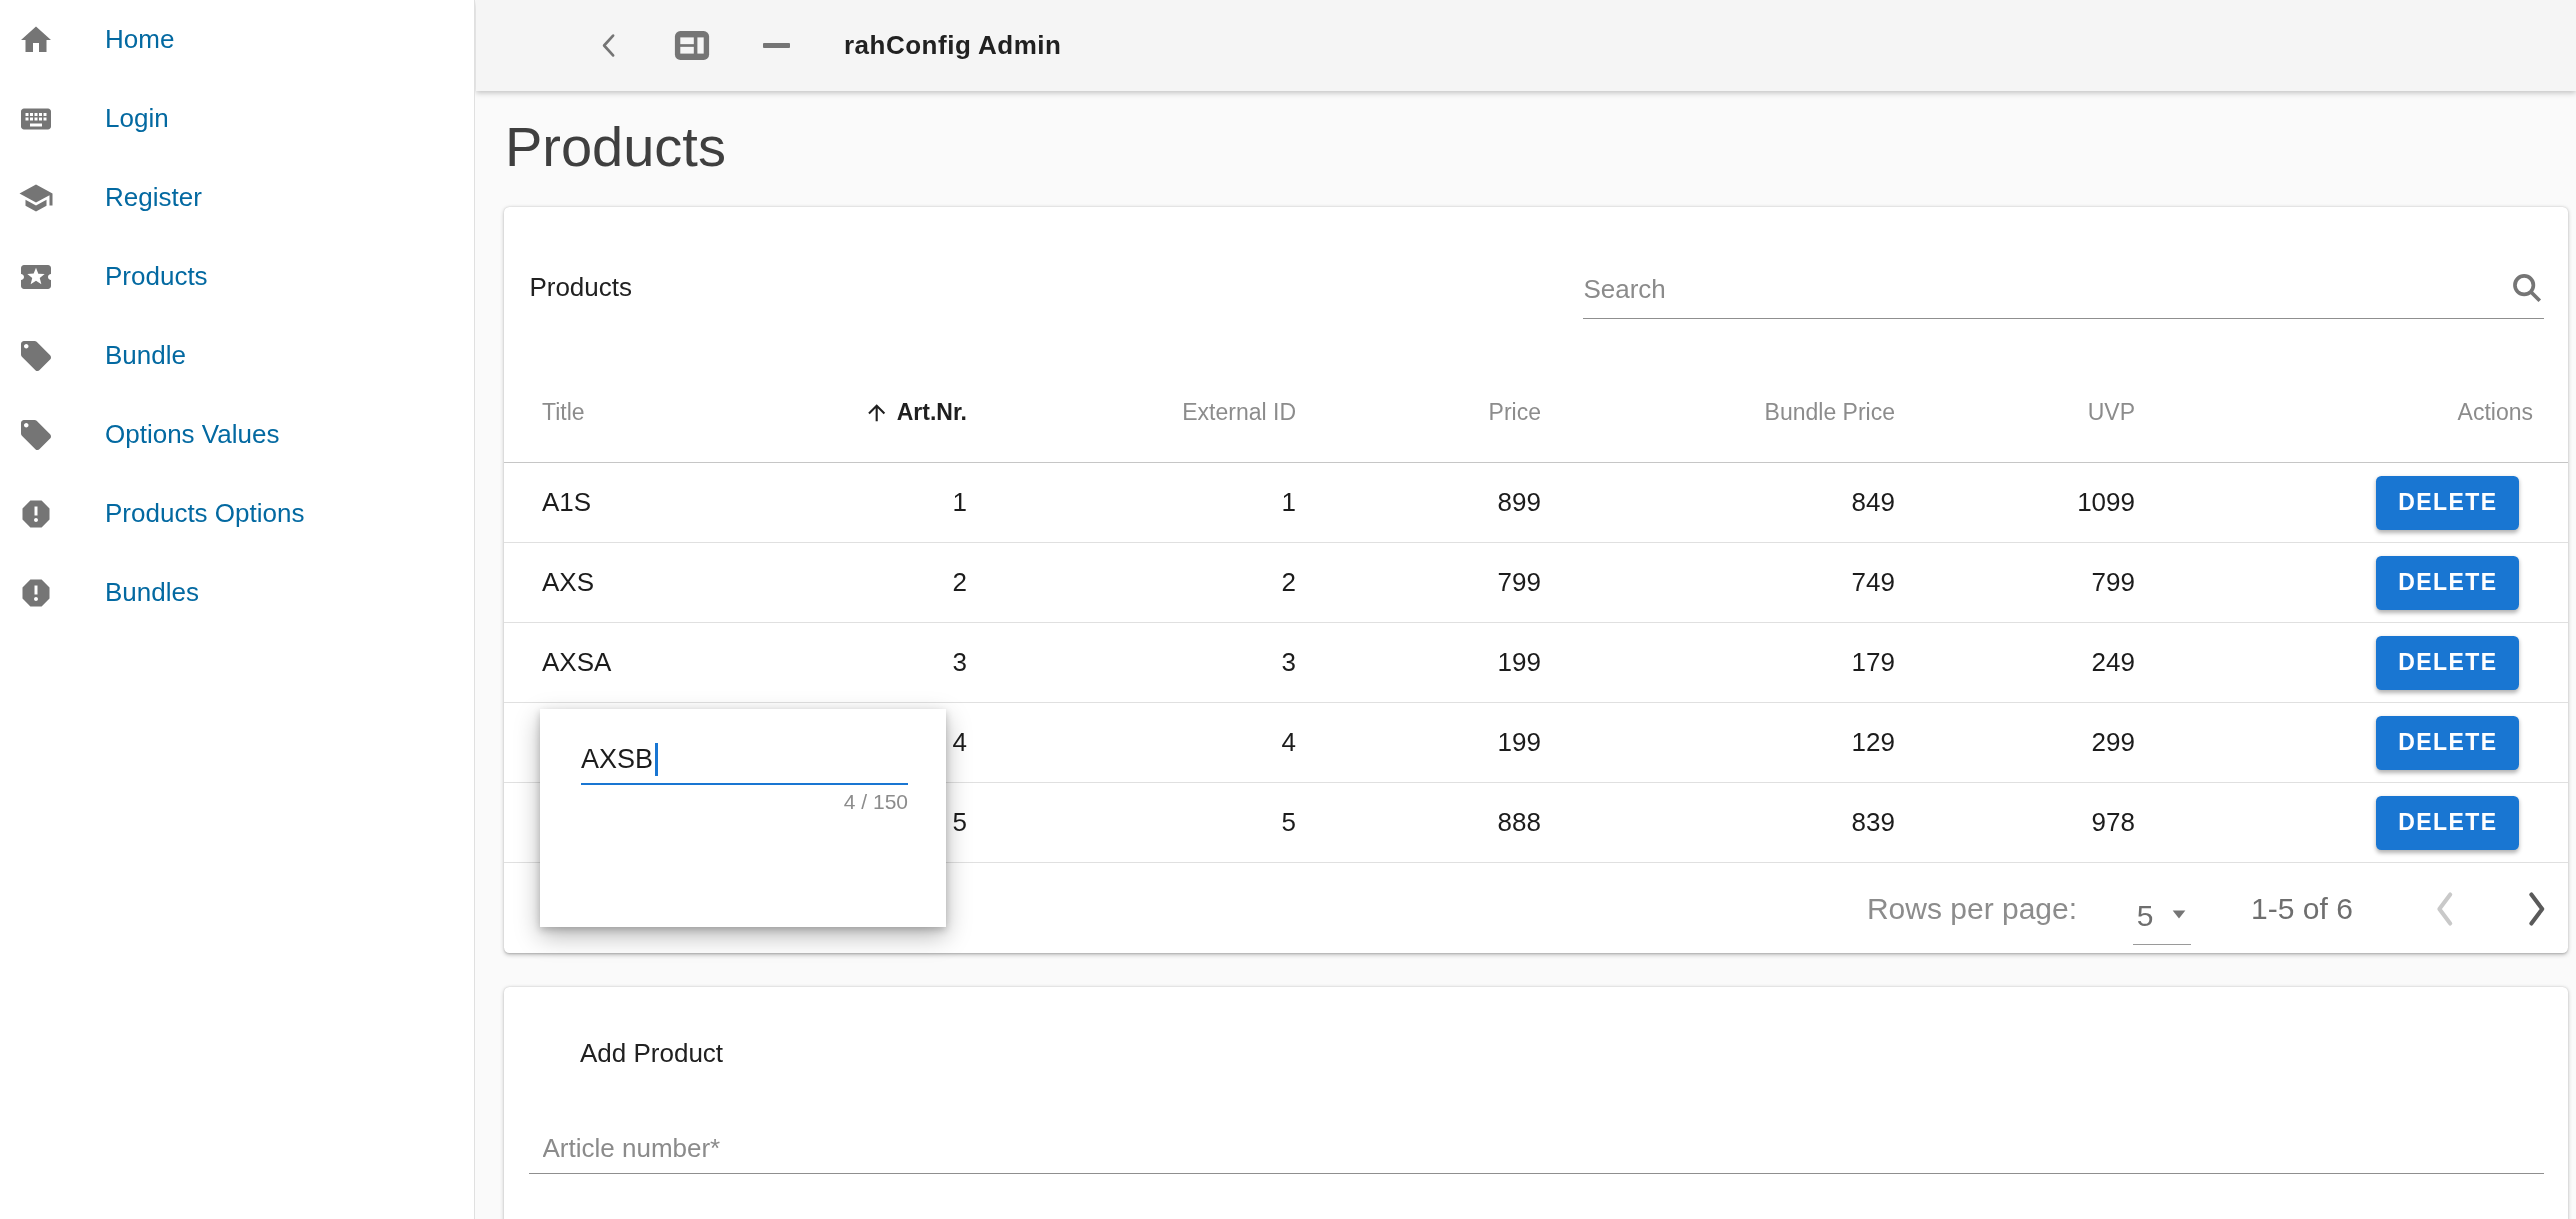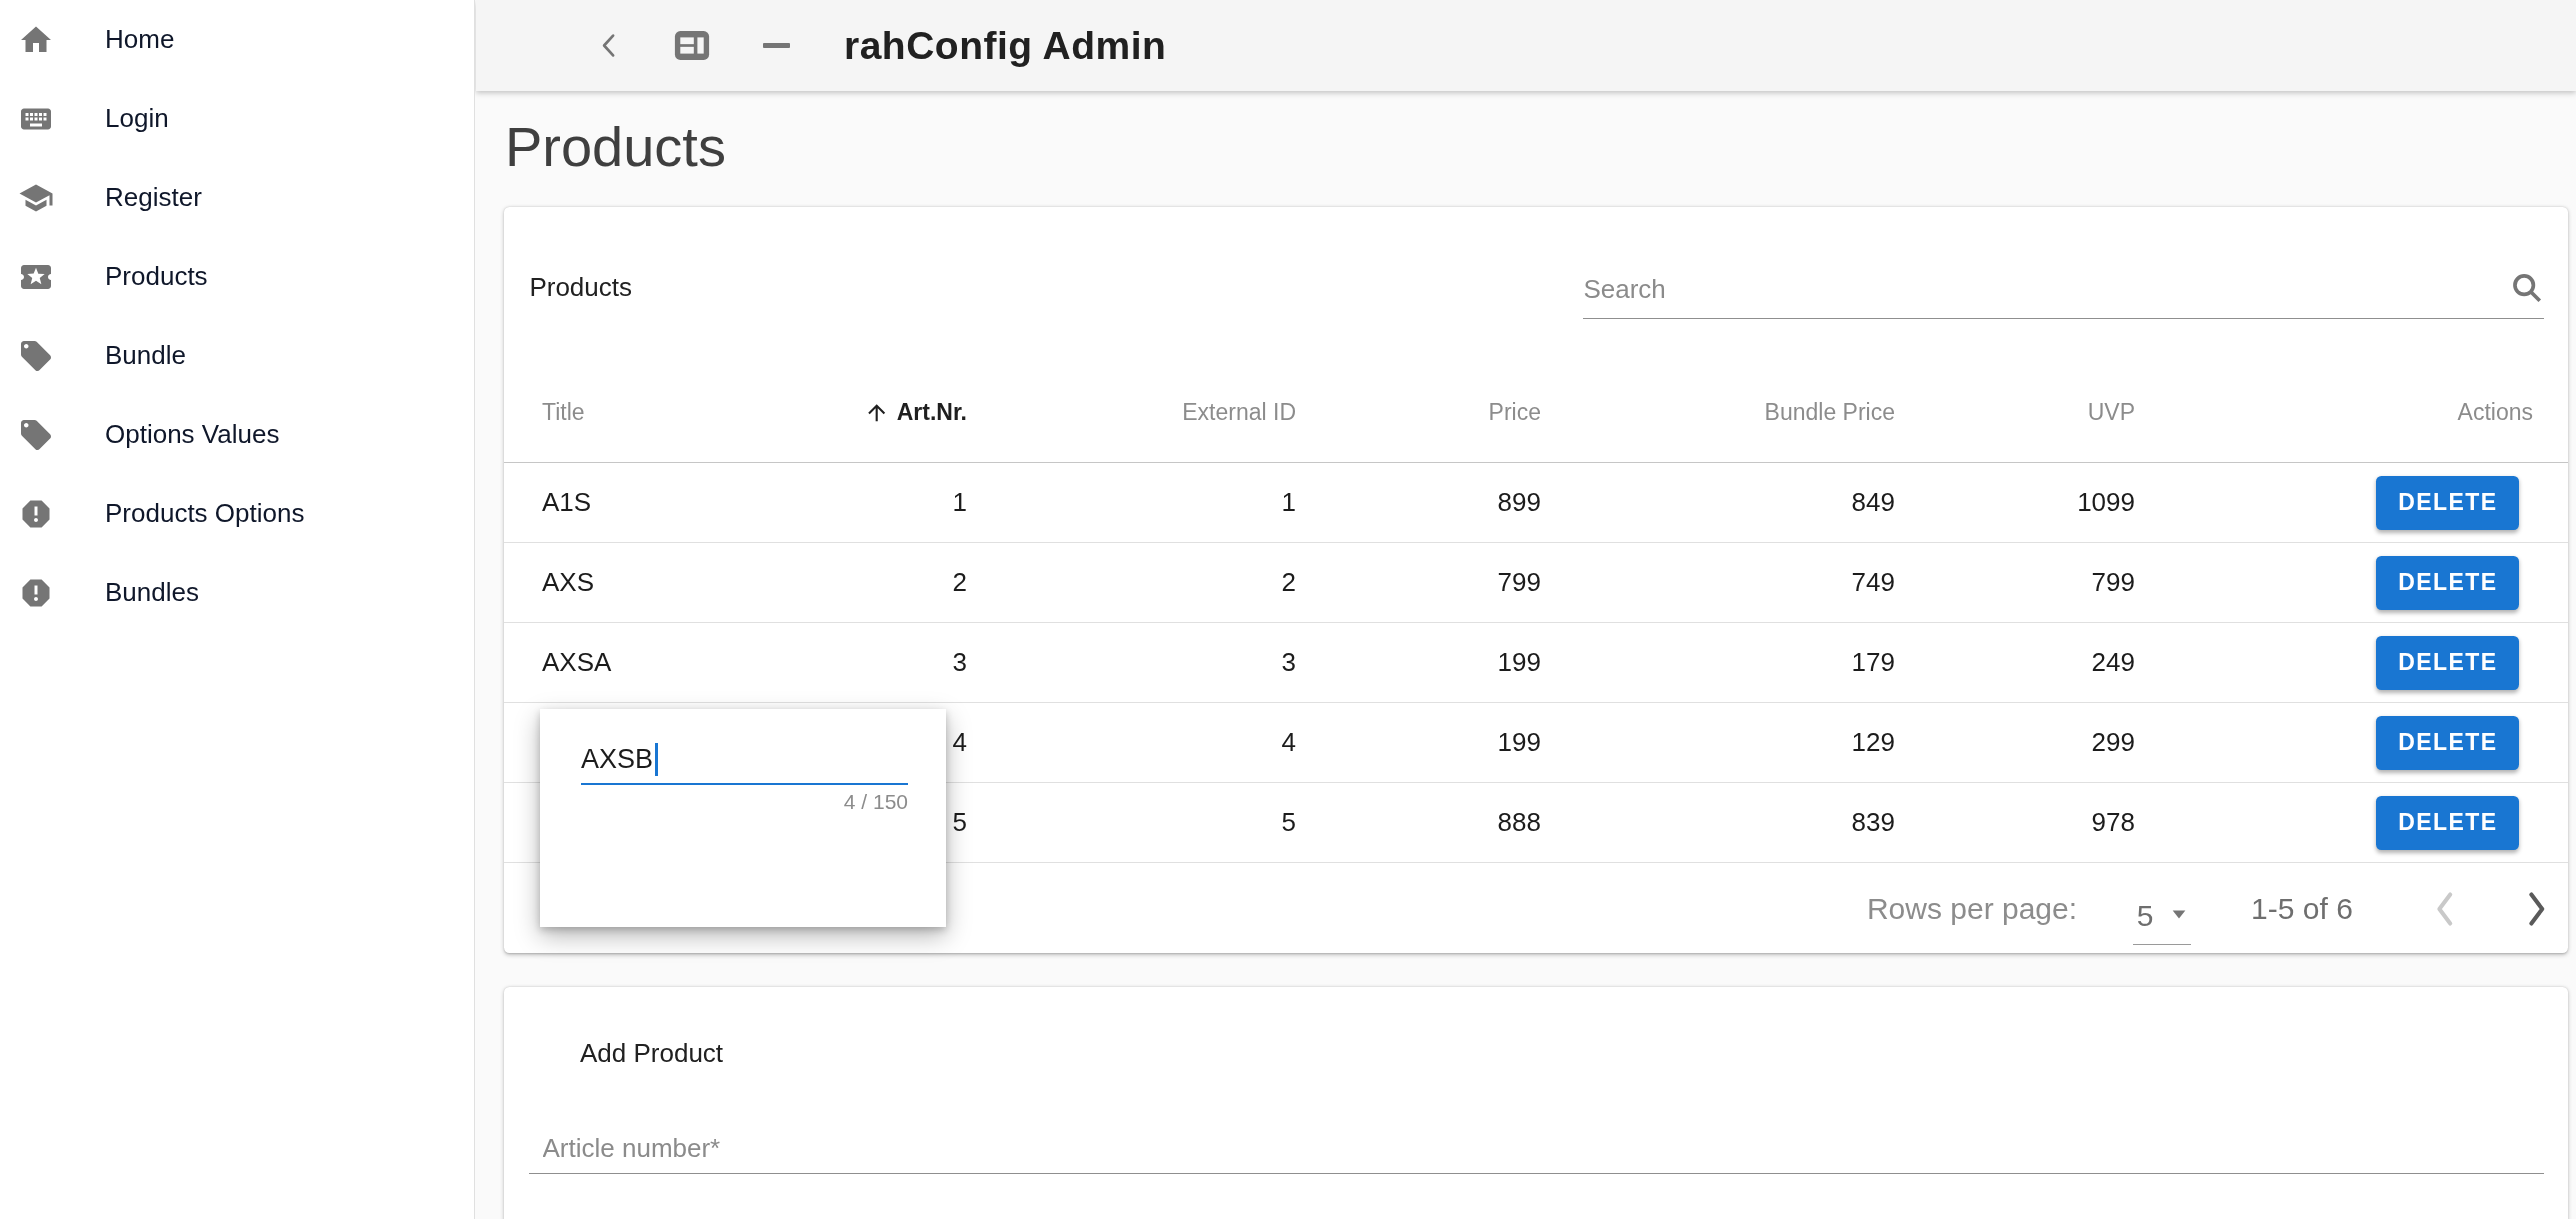--- a/index.html
+++ b/index.html
@@ -11,31 +11,31 @@
   
   .sidebar {
     position:absolute; left:0; top:0; width:475px; height:1219px;
     background:#ffffff; border-right:0.9px solid #e0e0e0; z-index:3;
   }
   .nav-item {
     height:79px; display:flex; align-items:center; padding-left:18px; cursor:pointer;
   }
   .nav-icon { width:36px; height:36px; flex:0 0 36px; }
   .nav-icon svg { width:36px; height:36px; fill:#757575; }
-  .nav-label { margin-left:51px; font-size:26px; color:#0f172a; }
+  .nav-label { margin-left:51px; font-size:26px; color:#0369a1; }
   
   .main { position:absolute; left:476px; top:0; right:0; height:1219px; }
   .toolbar {
     height:91px; background:#f5f5f5; display:flex; align-items:center;
     box-shadow:0 2.7px 5.4px rgba(0,0,0,.22); position:relative; z-index:2;
   }
   .burger { width:31px; display:flex; flex-direction:column; gap:5.4px; cursor:pointer; }
   .burger i { display:block; height:3.6px; background:#757575; border-radius:0.9px; }
   .tb-btn { display:flex; align-items:center; justify-content:center; cursor:pointer; }
-  .tb-title { margin-left:54px; font-size:39px; font-weight:700; color:#212121; letter-spacing:0.5px; }
+  .tb-title { margin-left:54px; font-size:26px; font-weight:700; color:#212121; letter-spacing:0.5px; }
   .minus-bar { width:27px; height:4.5px; background:#757575; border-radius:0.9px; }
   
   .content { padding:0 7.3px 0 28px; }
   .page-title { margin:20px 0 0 0.9px; font-size:56px; font-weight:400; color:#3f3f3f; line-height:71px; }
   .card {
     background:#fff; border-radius:5.4px; width:2064px;
     box-shadow:0 1.8px 4.5px rgba(0,0,0,.22), 0 0.9px 1.8px rgba(0,0,0,.14);
   }
   .card-products { margin-top:25.4px; height:746px; }
   

